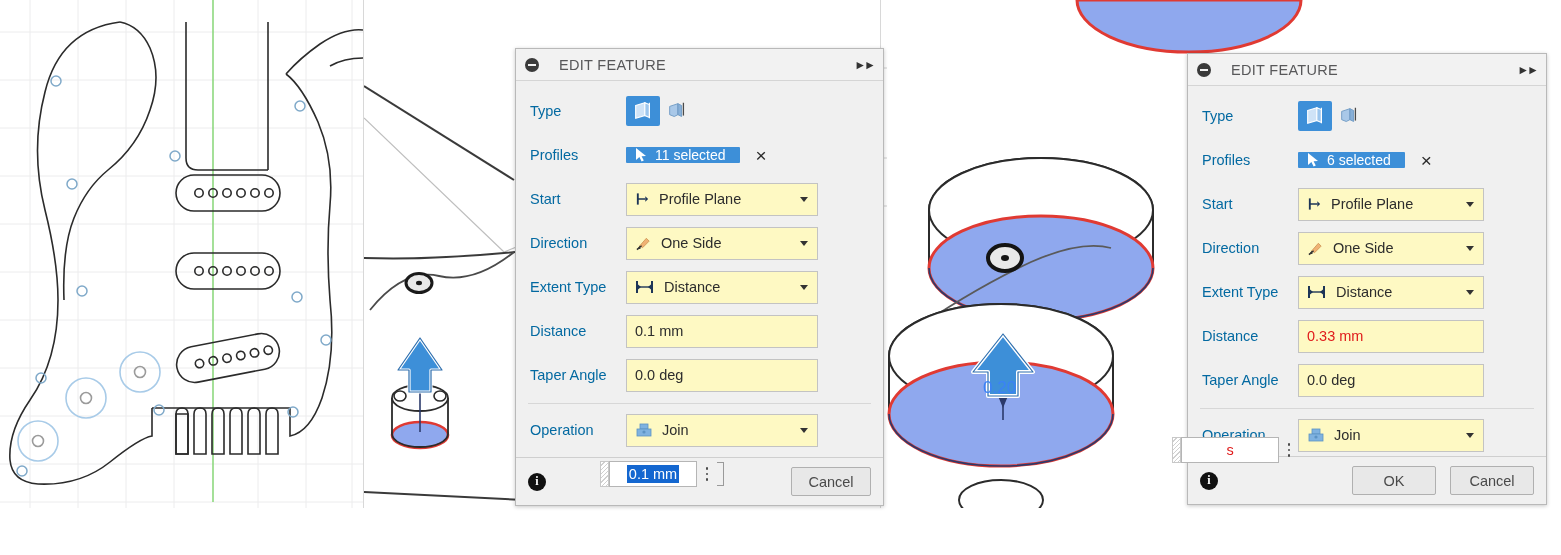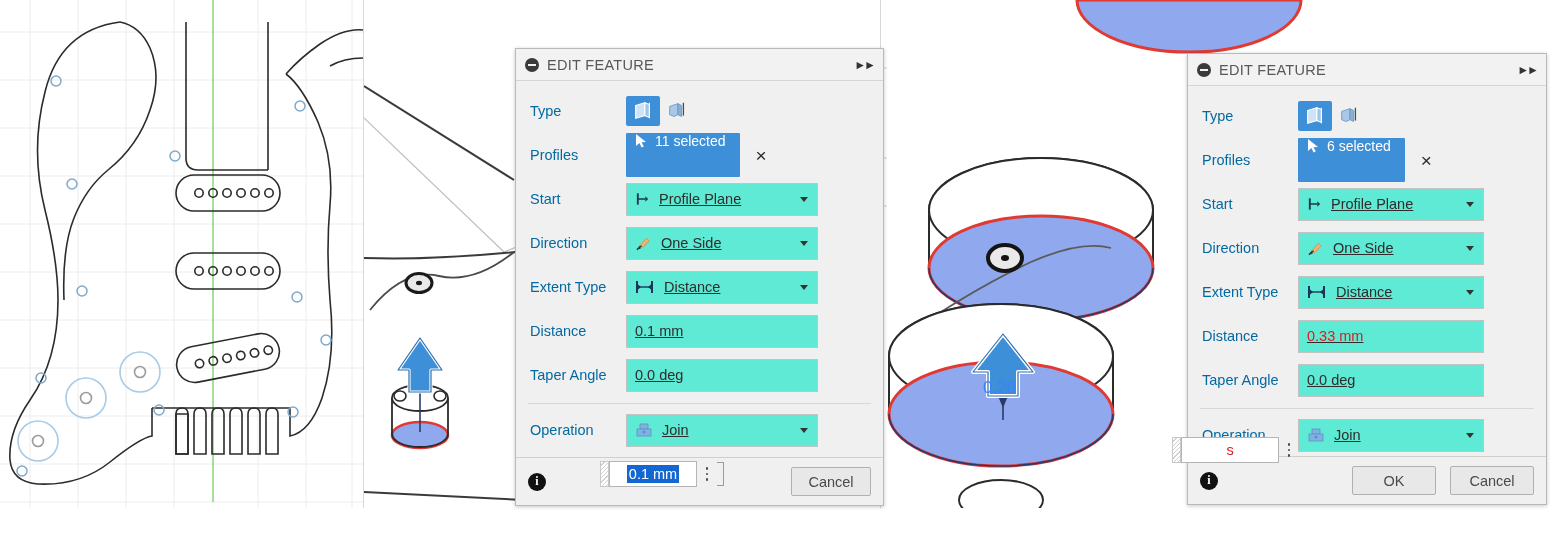--- a/index.html
+++ b/index.html
@@ -15,42 +15,42 @@
 
   .svgfull{position:absolute;left:0;top:0;width:100%;height:100%;display:block;}
 
   
   .dlg{position:absolute;background:#f0f0f0;border:1px solid #b9b9b9;
        box-shadow:0 1px 4px rgba(0,0,0,.22);box-sizing:border-box;}
   #dlg-left{left:515px;top:48px;width:369px;height:458px;}
   #dlg-right{left:1187px;top:53px;width:360px;height:452px;}
 
   .dlg-head{height:32px;background:#f2f2f2;border-bottom:1px solid #d5d5d5;
-            display:flex;align-items:center;padding:0 9px;box-sizing:border-box;}
+            display:flex;align-items:center;padding:0 9px;box-sizing:border-box;gap:12px;}
   .collapse-ico{width:14px;height:14px;border-radius:50%;background:#3a3a3a;
                 position:relative;flex:0 0 auto;}
   .collapse-ico::after{content:"";position:absolute;left:3px;top:6px;width:8px;height:2px;background:#f2f2f2;}
   .dlg-title{margin-left:8px;font-size:14.5px;color:#58585a;letter-spacing:.3px;}
   .dlg-expand{margin-left:auto;font-size:12px;color:#333;letter-spacing:-2px;font-weight:bold;}
 
   .dlg-body{padding:8px 0 0 0;}
   .row{display:flex;align-items:center;height:44px;padding:0 14px;box-sizing:border-box;}
   .row .lbl{width:96px;font-size:14.5px;color:#0369a1;flex:0 0 auto;}
 
   .icon-btn{width:34px;height:30px;display:flex;align-items:center;justify-content:center;
             border-radius:2px;box-sizing:border-box;}
   .icon-btn.sel{background:#3d8fd8;}
 
-  .sel-pill{height:44px;background:#3d8fd8;color:#fff;font-size:14px;display:flex;
-            align-items:flex-start;padding:0 14px 0 8px;border-radius:1px;}
+  .sel-pill{height:16px;background:#3d8fd8;color:#fff;font-size:14px;display:flex;
+            align-items:center;padding:0 14px 0 8px;border-radius:1px;}
   .sel-pill .cursor{margin-right:7px;display:flex;}
   .clear-x{margin-left:16px;font-size:19px;color:#2b2b2b;line-height:1;}
 
-  .field{height:33px;background:#5eead4;border:1px solid #c3c3c3;display:flex;align-items:center;
-         padding:0 8px;box-sizing:border-box;font-size:14.5px;color:#2d2d2d;position:relative;text-decoration:underline;}
+  .field{height:33px;background:#fef9c3;border:1px solid #c3c3c3;display:flex;align-items:center;
+         padding:0 8px;box-sizing:border-box;font-size:14.5px;color:#2d2d2d;position:relative;}
   .field.drop{padding-right:24px;}
   .field .fv{margin-left:9px;}
   .caret{position:absolute;right:9px;top:50%;margin-top:-2px;width:0;height:0;
          border-left:4.5px solid transparent;border-right:4.5px solid transparent;border-top:5px solid #333;}
   .w192{width:192px;}
   .w186{width:186px;}
   .red{color:#e01b1b;}
 
   .sep{height:1px;background:#d7d7d7;margin:6px 12px 4px 12px;}
 

